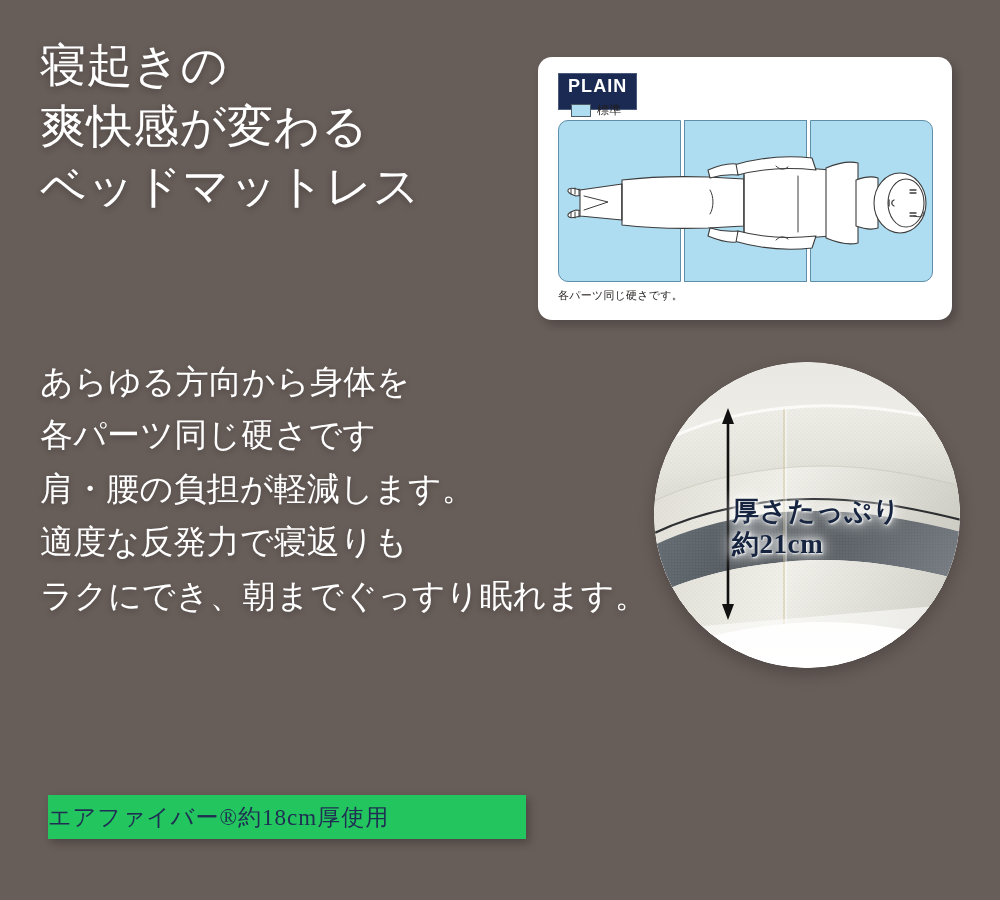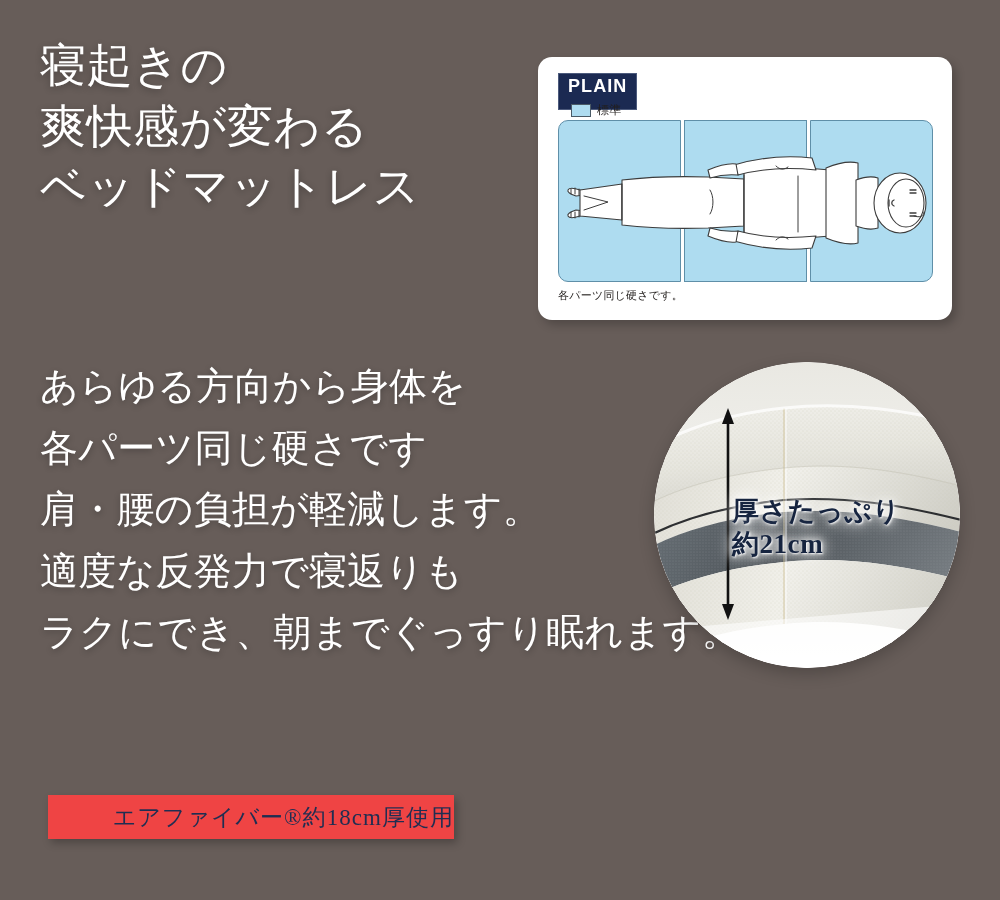--- a/index.html
+++ b/index.html
@@ -38,39 +38,39 @@
   }
   .headline .hl-line { display: block; white-space: nowrap; }
 
   
   .bodycopy {
     position: absolute;
     left: 40px;
     top: 356px;
     width: 620px;
     color: #ffffff;
-    font-size: 38px;
+    font-size: 33px;
     line-height: 1.62;
     letter-spacing: 0.005em;
     text-shadow: 0 2px 6px rgba(0,0,0,0.28);
   }
   .bodycopy .bc-line { display: block; white-space: nowrap; }
 
   
   .airfiber-badge {
     position: absolute;
     left: 48px;
     top: 795px;
-    width: 406px;
+    width: 478px;
     height: 44px;
-    background: #ef4444;
+    background: #22c55e;
     box-shadow: 3px 4px 8px rgba(0,0,0,0.25);
     display: flex;
     align-items: center;
-    justify-content: flex-end;
+    justify-content: flex-start;
   }
   .airfiber-badge .txt {
     color: #1f2e52;
     font-size: 23px;
     letter-spacing: 0.045em;
     white-space: nowrap;
     font-family: "Liberation Serif", "DejaVu Serif", serif;
   }
 
   

